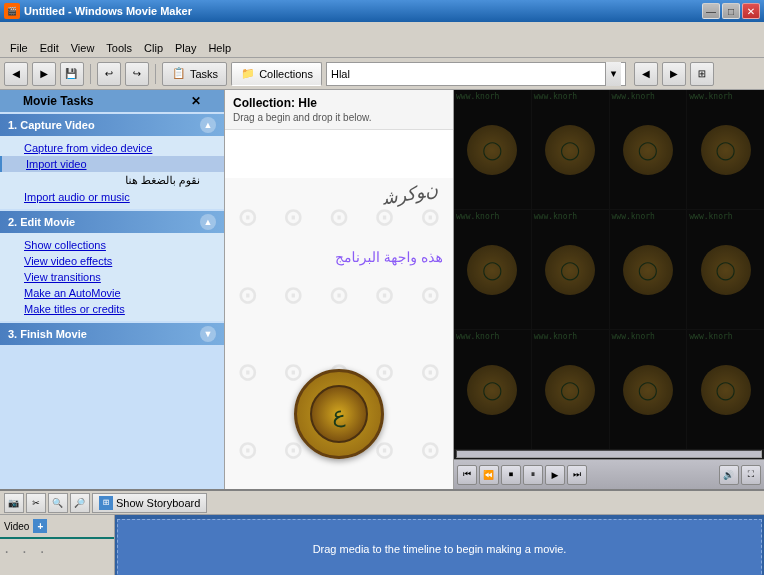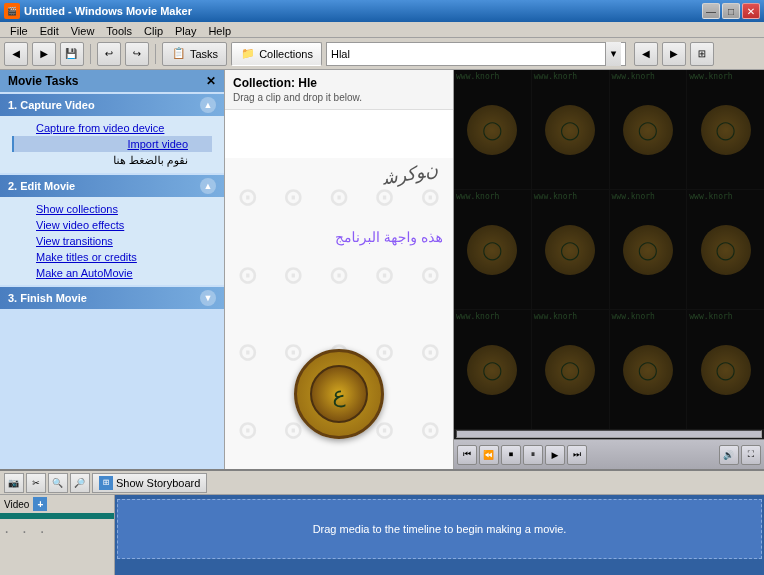--- a/index.html
+++ b/index.html
@@ -23,23 +23,23 @@
       background: linear-gradient(to bottom, #c0c0c0, #a0a0a0);
       color: #333; font-size: 10px; cursor: pointer;
       display: flex; align-items: center; justify-content: center; border-radius: 2px;
     }
     .title-btn.close { background: linear-gradient(to bottom, #e05050, #c03030); color: white; }
 
     
     .menu-bar {
       background: #d4d0c8;
       display: flex;
-      align-items: flex-start;
+      align-items: flex-end;
       padding: 2px 4px;
-      height: 16px;
+      height: 36px;
       border-bottom: 1px solid #a0a0a0;
     }
     .menu-item {
       padding: 1px 6px;
       cursor: pointer;
       font-size: 11px;
       color: #000;
     }
 
     
@@ -107,21 +107,21 @@
       background: #c8dff8;
       border-right: 1px solid #a0a0a0;
       overflow-y: auto;
       position: relative;
     }
     .movie-tasks-header {
       display: flex;
       align-items: center;
       justify-content: space-between;
       background: #6b9ed2;
-      padding: 4px 8px;
+      padding: 4px 23px;
       font-weight: bold;
       font-size: 12px;
       color: #000;
     }
     .close-x {
       cursor: pointer;
       font-weight: bold;
       font-size: 12px;
     }
 
@@ -134,29 +134,29 @@
     }
     .section-header-text { color: white; font-weight: bold; font-size: 11px; }
     .section-arrow {
       width: 16px; height: 16px;
       background: rgba(255,255,255,0.3);
       border-radius: 50%;
       display: flex; align-items: center; justify-content: center;
       font-size: 9px; color: white;
     }
 
-    .section-content { padding: 4px 12px; background: #d6e8f8; }
+    .section-content { padding: 4px 0; background: #d6e8f8; }
     .task-item {
       padding: 2px 24px;
       color: #0000cc;
       cursor: pointer;
       font-size: 11px;
       text-decoration: underline;
     }
-    .task-item.selected { background: #b0c8e8; text-align: right; }
+    .task-item.selected { background: #b0c8e8; }
     .task-item.rtl { direction: rtl; text-align: right; color: #000; text-decoration: none; font-size: 11px; }
 
     
     .center-panel {
       flex: 1;
       background: #ffffff;
       display: flex;
       flex-direction: column;
       border-right: 1px solid #a0a0a0;
       position: relative;
@@ -338,21 +338,21 @@
       border-right: 1px solid #a0a0a0;
       background: #d4d0c8;
       display: flex;
       flex-direction: column;
     }
     .timeline-track-label {
       display: flex;
       align-items: center;
       padding: 2px 4px;
       font-size: 10px;
-      border-bottom: 6px solid #0f766e;
+      border-bottom: 2px solid #0f766e;
       height: 24px;
     }
     .add-btn {
       width: 14px; height: 14px;
       background: #4488cc;
       color: white;
       font-size: 10px;
       display: flex; align-items: center; justify-content: center;
       cursor: pointer;
       margin-left: 4px;
@@ -463,44 +463,45 @@
     </div>
 
     <div class="section-header">
       <span class="section-header-text">1. Capture Video</span>
       <div class="section-arrow">▲</div>
     </div>
     <div class="section-content">
       <div class="task-item">Capture from video device</div>
       <div class="task-item selected" style="background:#b0c8e8; border-left: 2px solid #4488cc;">Import video</div>
       <div class="task-item rtl">نقوم بالضغط هنا</div>
+      <div class="task-item">Import audio or music</div>
     </div>
 
     <div class="section-header">
       <span class="section-header-text">2. Edit Movie</span>
       <div class="section-arrow">▲</div>
     </div>
     <div class="section-content">
       <div class="task-item">Show collections</div>
       <div class="task-item">View video effects</div>
       <div class="task-item">View transitions</div>
+      <div class="task-item">Make an AutoMovie</div>
       <div class="task-item">Make titles or credits</div>
-      <div class="task-item">Make an AutoMovie</div>
     </div>
 
     <div class="section-header">
       <span class="section-header-text">3. Finish Movie</span>
       <div class="section-arrow">▼</div>
     </div>
   </div>
 
   <div class="center-panel">
     <div class="collection-header">
       <div class="collection-title">Collection: Hle</div>
-      <div class="collection-subtitle">Drag a clip and drop it below.</div>
+      <div class="collection-subtitle">Drag a begin and drop it below.</div>
     </div>
     <div class="collection-content">
 
       <div class="watermark-bg">
         <div class="watermark-cell">⊙</div>
         <div class="watermark-cell">⊙</div>
         <div class="watermark-cell">⊙</div>
         <div class="watermark-cell">⊙</div>
         <div class="watermark-cell">⊙</div>
         <div class="watermark-cell">⊙</div>

